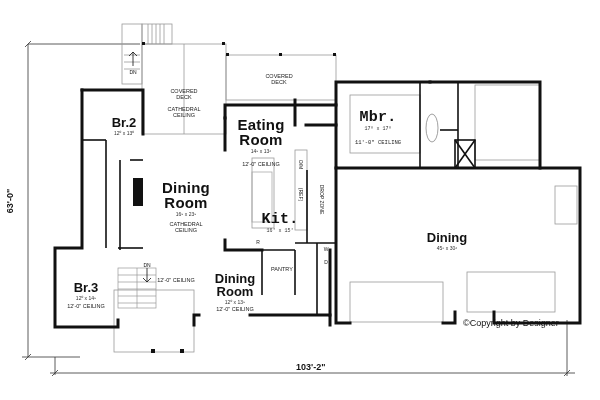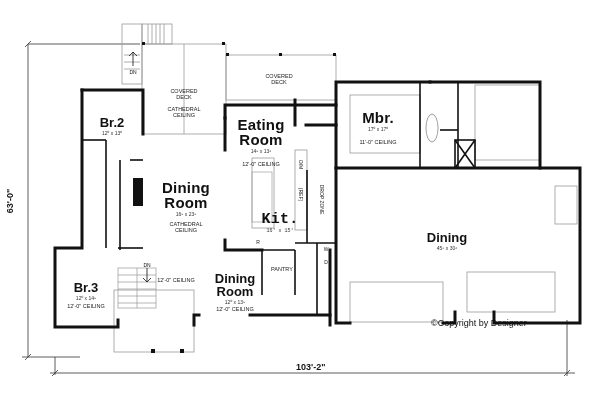--- a/index.html
+++ b/index.html
@@ -136,21 +136,21 @@
   <div class="small">DECK</div>
   <div class="small" style="margin-top:7px">CATHEDRAL</div>
   <div class="small">CEILING</div>
 </div>
 
 <div class="lbl" style="left:279px;top:74px;">
   <div class="small">COVERED</div>
   <div class="small">DECK</div>
 </div>
 
-<div class="lbl" style="left:112px;top:116px;">
+<div class="lbl" style="left:124px;top:116px;">
   <div class="room-mid">Br.2</div>
   <div class="dim">12⁰ x 13⁰</div>
 </div>
 
 <div class="lbl" style="left:186px;top:180px;">
   <div class="room-big">Dining</div>
   <div class="room-big">Room</div>
   <div class="dim">16⁹ x 23⁹</div>
   <div class="small" style="margin-top:5px">CATHEDRAL</div>
   <div class="small">CEILING</div>
@@ -169,21 +169,21 @@
 </div>
 <div class="lbl tiny" style="left:258px;top:240px;">R</div>
 <div class="lbl tiny" style="left:300px;top:162px;transform:translateX(-50%) rotate(90deg);">O/M</div>
 <div class="lbl tiny" style="left:300px;top:192px;transform:translateX(-50%) rotate(90deg);">(REF)</div>
 <div class="lbl tiny" style="left:321px;top:197px;transform:translateX(-50%) rotate(90deg);">DROP ZONE</div>
 
 <div class="lbl small" style="left:282px;top:267px;">PANTRY</div>
 <div class="lbl tiny" style="left:326px;top:247px;">W</div>
 <div class="lbl tiny" style="left:326px;top:260px;">D</div>
 
-<div class="lbl" style="left:378px;top:110px;">
+<div class="lbl" style="left:378px;top:110px;font-family:Liberation Mono, monospace;">
   <div class="room-big">Mbr.</div>
   <div class="dim">17⁰ x 17⁰</div>
   <div class="small" style="margin-top:8px">11'-0" CEILING</div>
 </div>
 
 <div class="lbl" style="left:447px;top:231px;">
   <div class="room-mid">Dining</div>
   <div class="dim">45⁸ x 30⁶</div>
 </div>
 
@@ -197,13 +197,13 @@
 
 <div class="lbl" style="left:226px;top:272px;margin-left:9px;">
   <div class="room-mid">Dining</div>
   <div class="room-mid">Room</div>
   <div class="dim">12⁰ x 13⁹</div>
   <div class="small" style="margin-top:2px">12'-0" CEILING</div>
 </div>
 
 <div class="dimtxt" style="left:-2px;top:196px;transform:rotate(-90deg);">63'-0"</div>
 <div class="dimtxt" style="left:296px;top:362px;">103'-2"</div>
-<div class="copyright" style="left:431px;top:318px;">©Copyright by Designer</div>
+<div class="copyright" style="left:463px;top:318px;">©Copyright by Designer</div>
 
 </body></html>

